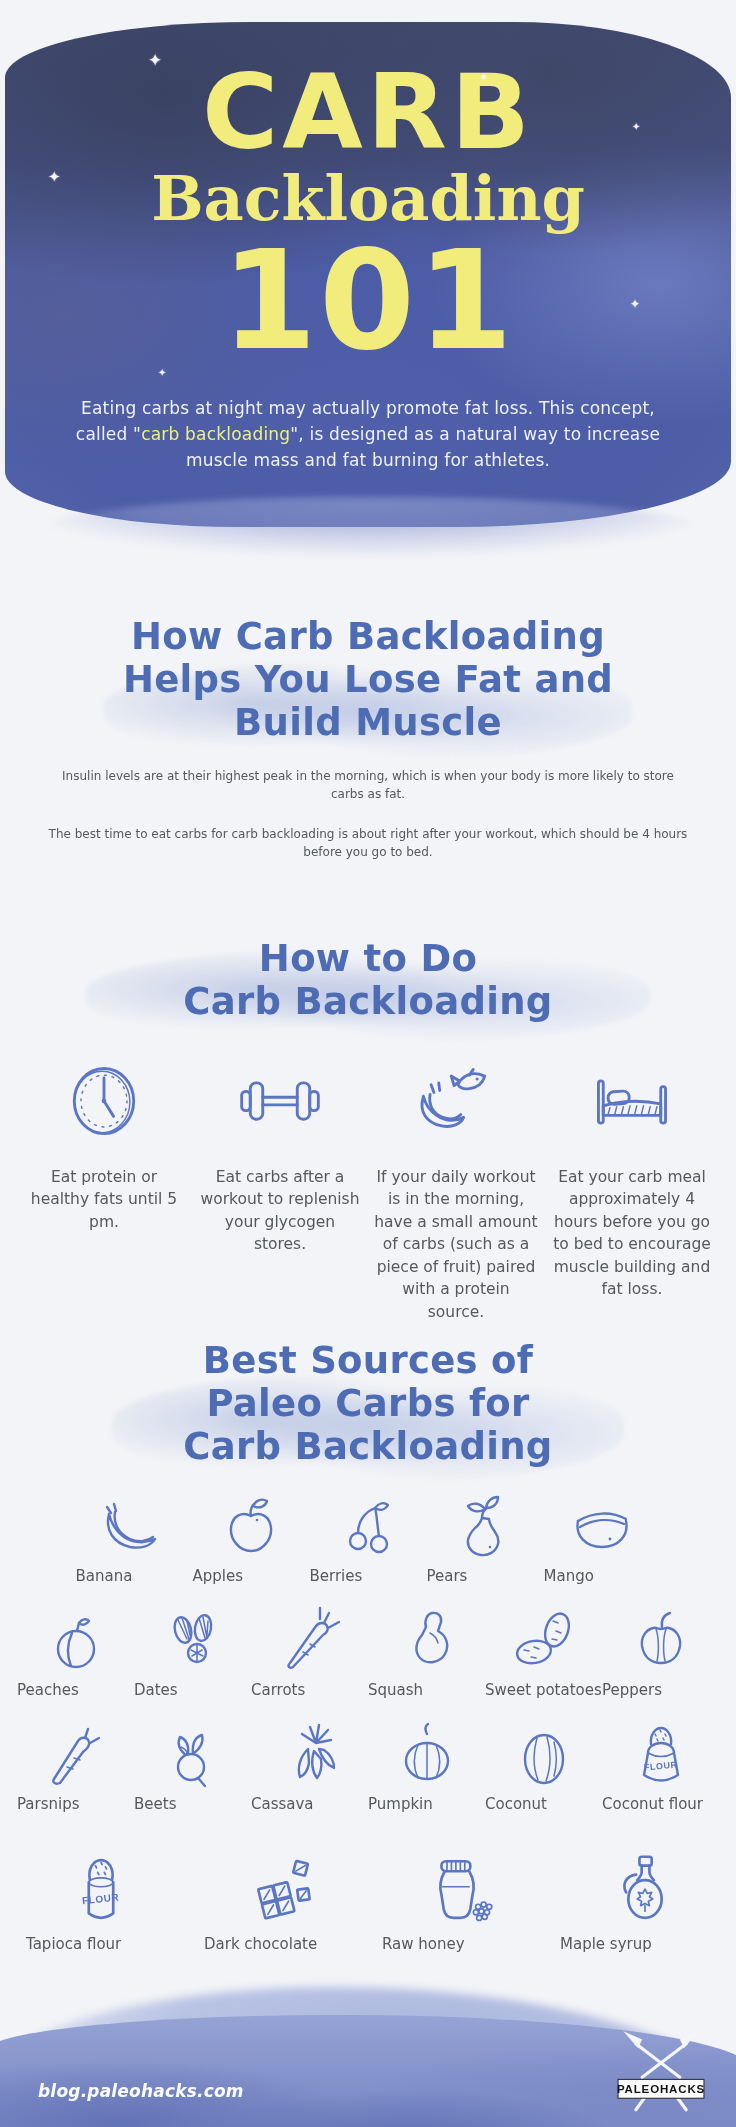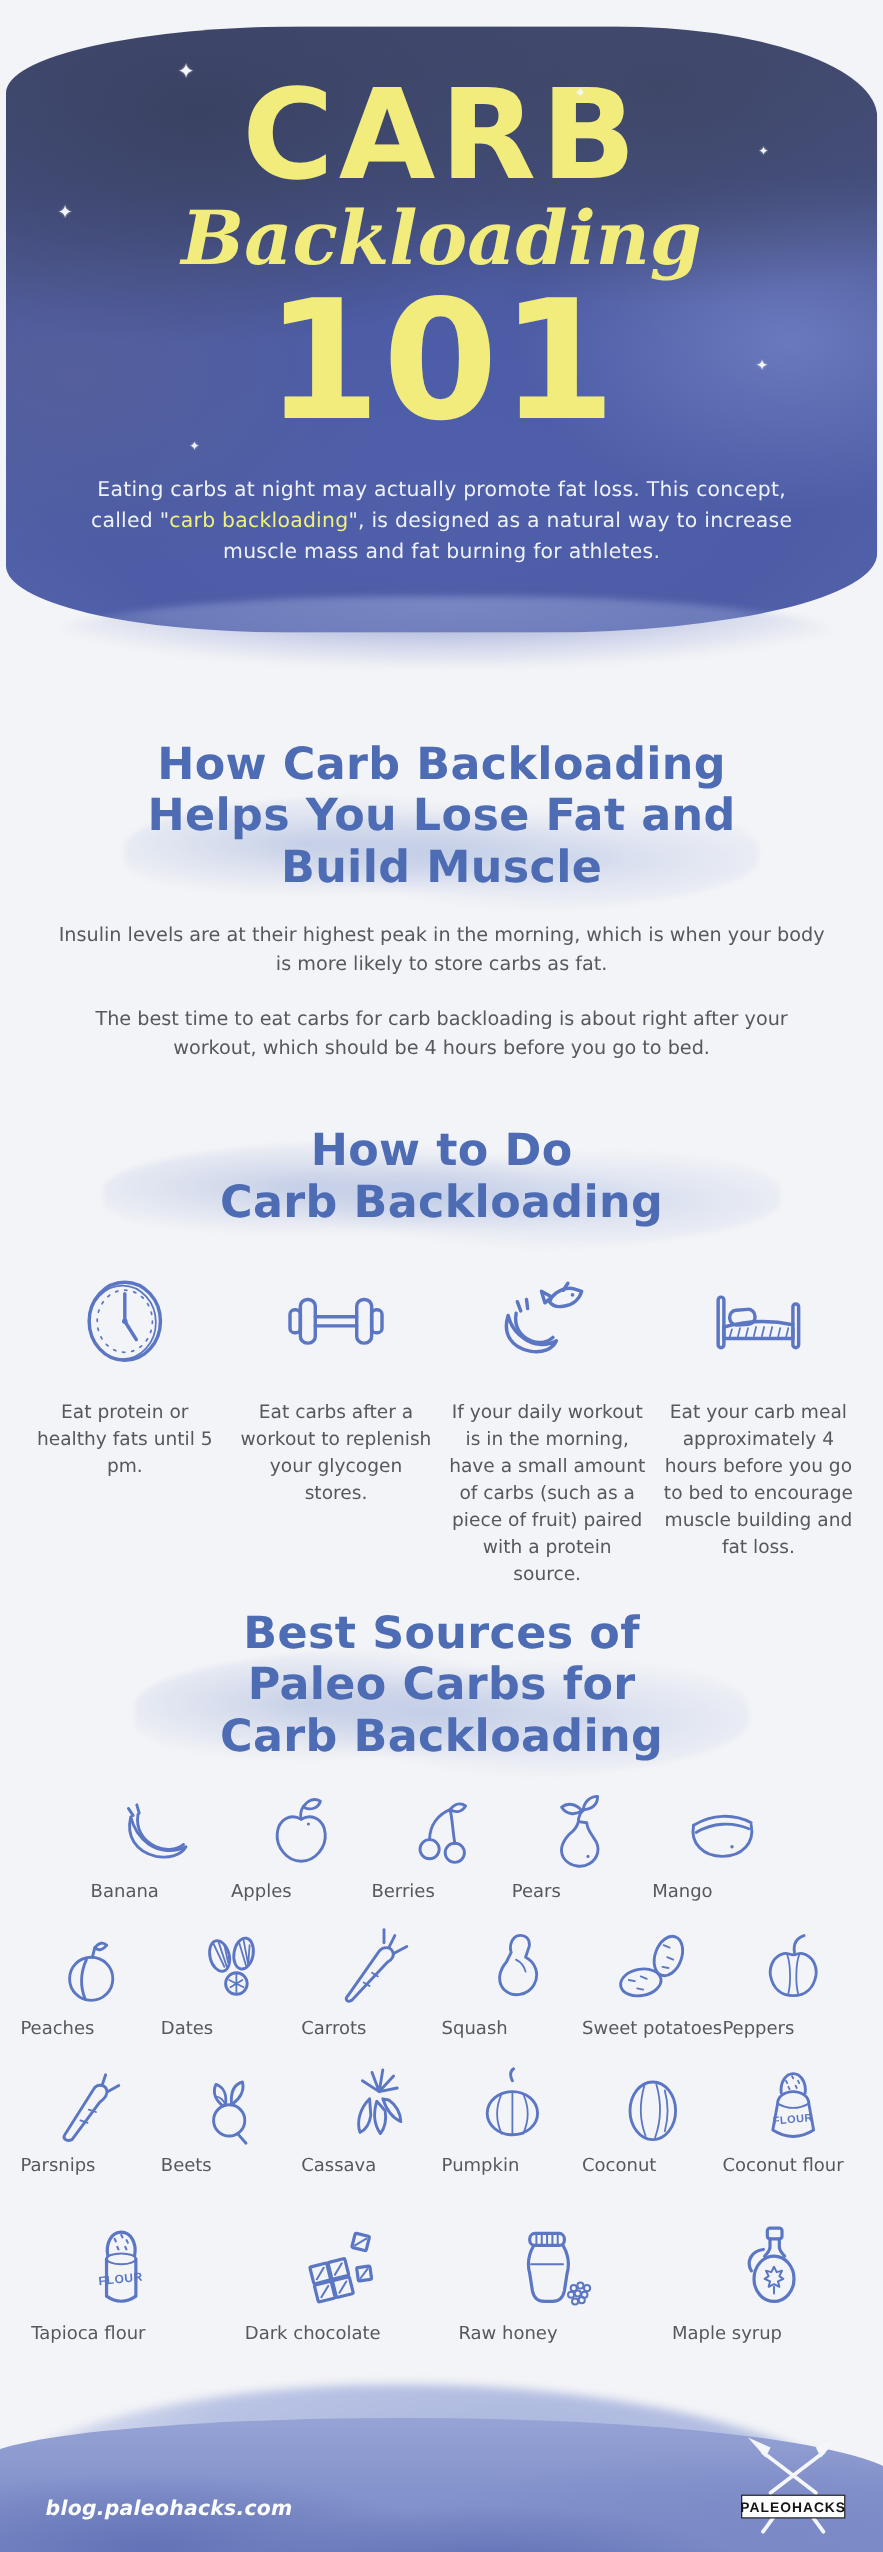--- a/index.html
+++ b/index.html
@@ -22,37 +22,37 @@
     border-radius:34% 30% 38% 32% / 11% 15% 13% 11%;
   }
   .hero-blob::after{
     content:"";position:absolute;left:4%;right:3%;top:94%;height:84px;
     background:radial-gradient(62% 75% at 50% 8%, rgba(128,143,199,.85) 0%, rgba(162,174,219,.38) 58%, rgba(190,199,231,0) 86%);
     border-radius:45%;filter:blur(3px);
   }
   .star{position:absolute;color:#f4f5f9;z-index:3;line-height:1;text-shadow:0 0 2px rgba(255,255,255,.6);}
   .hero-title{position:absolute;left:0;right:0;top:0;text-align:center;z-index:2;color:#f2ec7d;}
   .t1{position:absolute;left:0;right:0;top:60px;font-size:104px;font-weight:800;letter-spacing:4px;line-height:1;}
-  .t2{position:absolute;left:0;right:0;top:168px;font-size:62px;font-weight:700;font-style:italic;
+  .t2{position:absolute;left:0;right:0;top:168px;font-size:62px;font-weight:700;
       font-family:"DejaVu Serif","Liberation Serif",serif;transform:rotate(-2deeg);line-height:1;}
   .t3{position:absolute;left:0;right:0;top:232px;font-size:138px;font-weight:800;line-height:1;letter-spacing:2px;}
   .intro{position:absolute;left:64px;right:64px;top:396px;z-index:2;margin:0;
          text-align:center;font-size:17px;line-height:1.52;color:#eef1f6;letter-spacing:.2px;}
   .intro .hl{color:#eef17e;}
   
   .sec{position:absolute;left:0;right:0;text-align:center;}
   .wash{position:absolute;z-index:0;border-radius:45%;filter:blur(2px);
     background:
       radial-gradient(50% 60% at 28% 42%, rgba(171,186,222,.60), rgba(171,186,222,0) 75%),
       radial-gradient(55% 65% at 72% 55%, rgba(185,198,230,.55), rgba(185,198,230,0) 72%),
       radial-gradient(42% 52% at 50% 50%, rgba(157,174,216,.40), rgba(157,174,216,0) 70%);
   }
   h2.head{position:relative;z-index:1;margin:0;white-space:pre-line;
     color:#4d6cb4;font-size:37px;font-weight:700;line-height:1.16;letter-spacing:.3px;}
-  .sec p.body{margin:0 auto;width:640px;font-size:16px;line-height:1.5;color:#55585c;}
+  .sec p.body{margin:0 auto;width:640px;font-size:12px;line-height:1.5;color:#55585c;}
   .sec1{top:616px;}
   .sec1 .wash{top:46px;left:104px;width:528px;height:98px;}
   .sec1 p.body{margin-top:22px;}
   .sec2{top:938px;}
   .sec2 .wash{top:12px;left:86px;width:564px;height:92px;}
   .steps{position:relative;z-index:1;margin-top:30px;display:flex;justify-content:center;
          align-items:flex-start;gap:10px;padding:0 18px;}
   .step{width:166px;text-align:center;}
   .step .icbox{height:96px;display:flex;align-items:center;justify-content:center;}
   .step p{margin:16px 0 0;font-size:15.5px;line-height:1.45;color:#55585c;}

